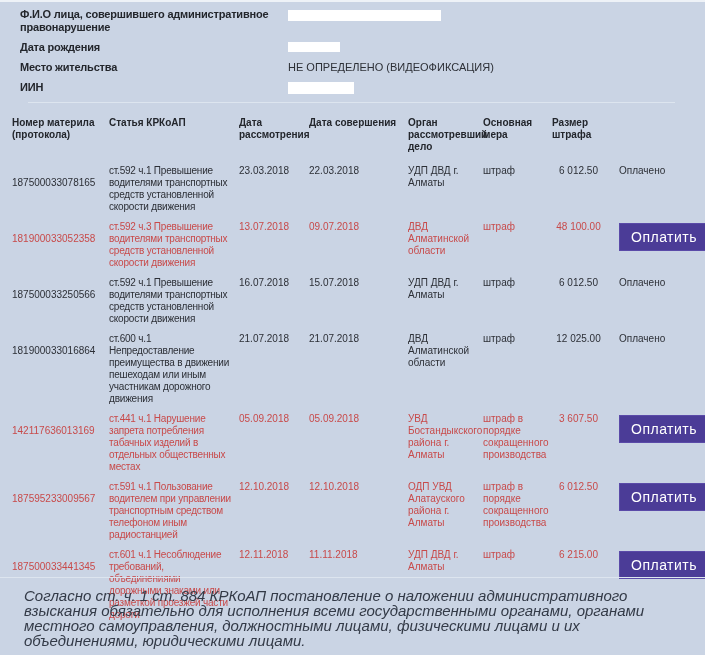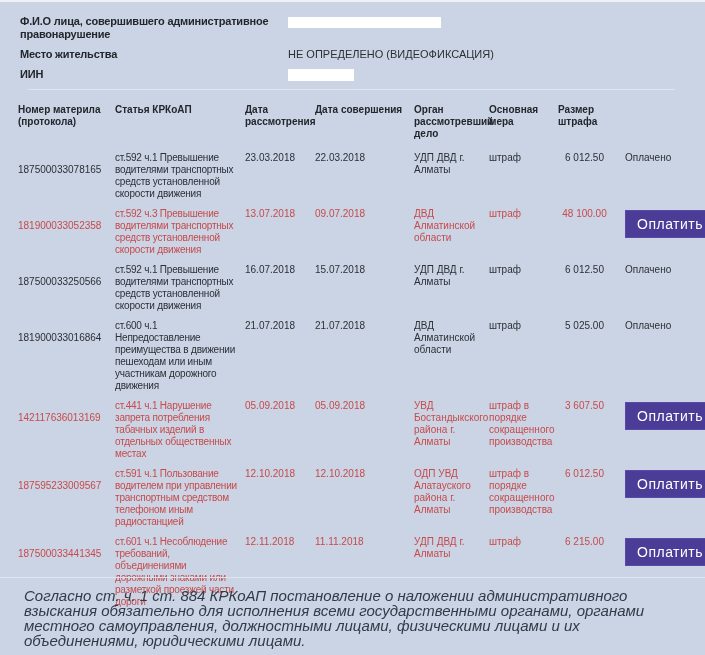--- a/index.html
+++ b/index.html
@@ -10,40 +10,40 @@
     font-family: "Liberation Sans", sans-serif;
     font-size: 11px;
     color: #2c2f36;
     position: relative;
     overflow: hidden;
   }
   .top-strip { height: 2px; background: #eef2f7; }
 
   
   .person { padding: 6px 0 0 20px; }
-  .person-row { display: flex; margin-bottom: 7px; margin-top: 7px; }
+  .person-row { display: flex; margin-bottom: 7px; }
   .person-label {
     width: 262px; font-weight: bold; color: #23262c;
     line-height: 13px; letter-spacing: -0.2px;
   }
   .person-value { margin-left: 6px; line-height: 13px; }
   .redact { background: #ffffff; }
   .redact-fio { width: 153px; height: 11px; margin-top: 2px; }
   .redact-dob { width: 52px;  height: 10px; margin-top: 1px; }
   .redact-iin { width: 66px;  height: 12px; margin-top: 1px; }
 
   hr.divider {
     border: 0; border-top: 1px solid #dde5ef;
     margin: 8px 30px 0 28px; height: 0;
   }
 
   
   table.fines {
     border-collapse: collapse; table-layout: fixed;
-    margin: 14px 0 0 18px; width: 687px;
+    margin: 14px 0 0 12px; width: 687px;
     font-size: 10px;
   }
   col.c1 { width: 97px; }  col.c2 { width: 130px; }
   col.c3 { width: 70px; }  col.c4 { width: 99px; }
   col.c5 { width: 75px; }  col.c6 { width: 69px; }
   col.c7 { width: 61px; }  col.c8 { width: 86px; }
   th {
     text-align: left; vertical-align: top; font-weight: bold;
     color: #23262c; padding: 0 6px 12px 0; line-height: 12px;
     overflow: visible; white-space: normal;
@@ -82,20 +82,26 @@
 </head>
 <body>
 
 <div class="top-strip"></div>
 
 <div class="person">
   <div class="person-row">
     <div class="person-label">Ф.И.О лица, совершившего административное правонарушение</div>
     <div class="person-value">
       <div class="redact redact-fio"></div>
+    </div>
+  </div>
+  <div class="person-row">
+    <div class="person-label">Дата рождения</div>
+    <div class="person-value">
+      <div class="redact redact-dob"></div>
     </div>
   </div>
   <div class="person-row">
     <div class="person-label">Место жительства</div>
     <div class="person-value">НЕ ОПРЕДЕЛЕНО (ВИДЕОФИКСАЦИЯ)</div>
   </div>
   <div class="person-row">
     <div class="person-label">ИИН</div>
     <div class="person-value">
       <div class="redact redact-iin"></div>
@@ -171,21 +177,21 @@
     </td>
   </tr>
 
   <tr>
     <td class="cell-number">181900033016864</td>
     <td class="cell-article">ст.600 ч.1 Непредоставление преимущества в движении пешеходам или иным участникам дорожного движения</td>
     <td>21.07.2018</td>
     <td>21.07.2018</td>
     <td>ДВД Алматинской области</td>
     <td>штраф</td>
-    <td class="cell-amount">5 025.00</td>
+    <td class="cell-amount">12 025.00</td>
     <td class="cell-status">
       <span class="paid-status">Оплачено</span>
       
     </td>
   </tr>
 
   <tr class="unpaid">
     <td class="cell-number">142117636013169</td>
     <td class="cell-article">ст.441 ч.1 Нарушение запрета потребления табачных изделий в отдельных общественных местах</td>
     <td>05.09.2018</td>

